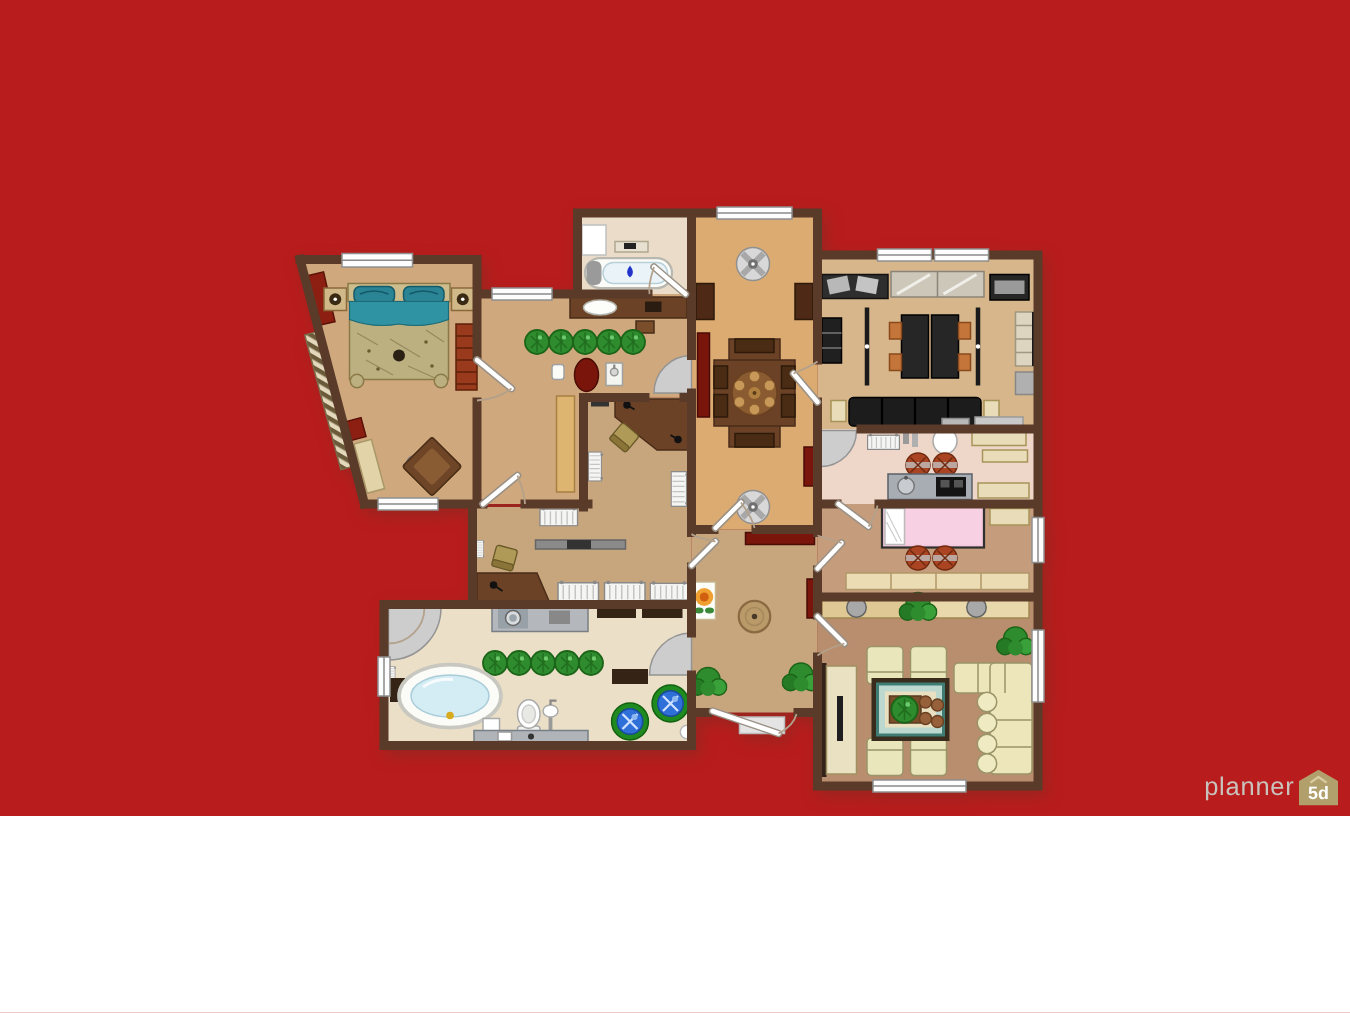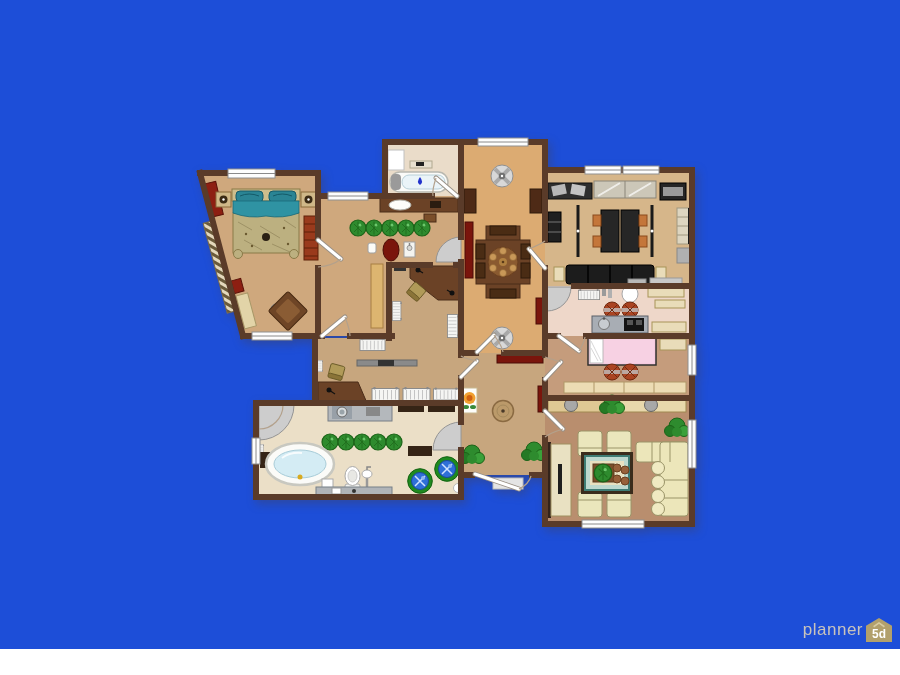--- a/index.html
+++ b/index.html
@@ -1,17 +1,17 @@
 <!DOCTYPE html>
 <html><head>
 <meta charset="utf-8">
 <style>
   html,body{margin:0;padding:0;background:#fff;}
   body{width:900px;height:675px;overflow:hidden;font-family:"Liberation Sans",sans-serif;}
-  .stage{position:relative;width:900px;height:649px;background:#1d4ed8;text-align:center;}
+  .stage{position:relative;width:900px;height:544px;background:#b91c1c;text-align:center;}
   svg.plan{position:absolute;left:0;top:0;filter:drop-shadow(3px 4px 5px rgba(80,60,40,.30));}
   .w{fill:none;stroke:#5a3b29;stroke-width:6;stroke-linecap:square;}
   .qc{fill:#cdcdcd;stroke:#949494;stroke-width:1;}
   .winf{fill:#fdfdfd;stroke:#909090;stroke-width:1;}
   .winl{stroke:#8a8a8a;stroke-width:1;}
   .leafu{stroke:#9a9186;stroke-width:5;stroke-linecap:round;}
   .leaf{stroke:#ffffff;stroke-width:3;stroke-linecap:round;}
   .arc{fill:none;stroke:#b3a18c;stroke-width:1.2;}
   .rad{fill:#f5f5f3;stroke:#8a8a8a;}
   .cream{fill:#e9dcb9;stroke:#a79458;}

